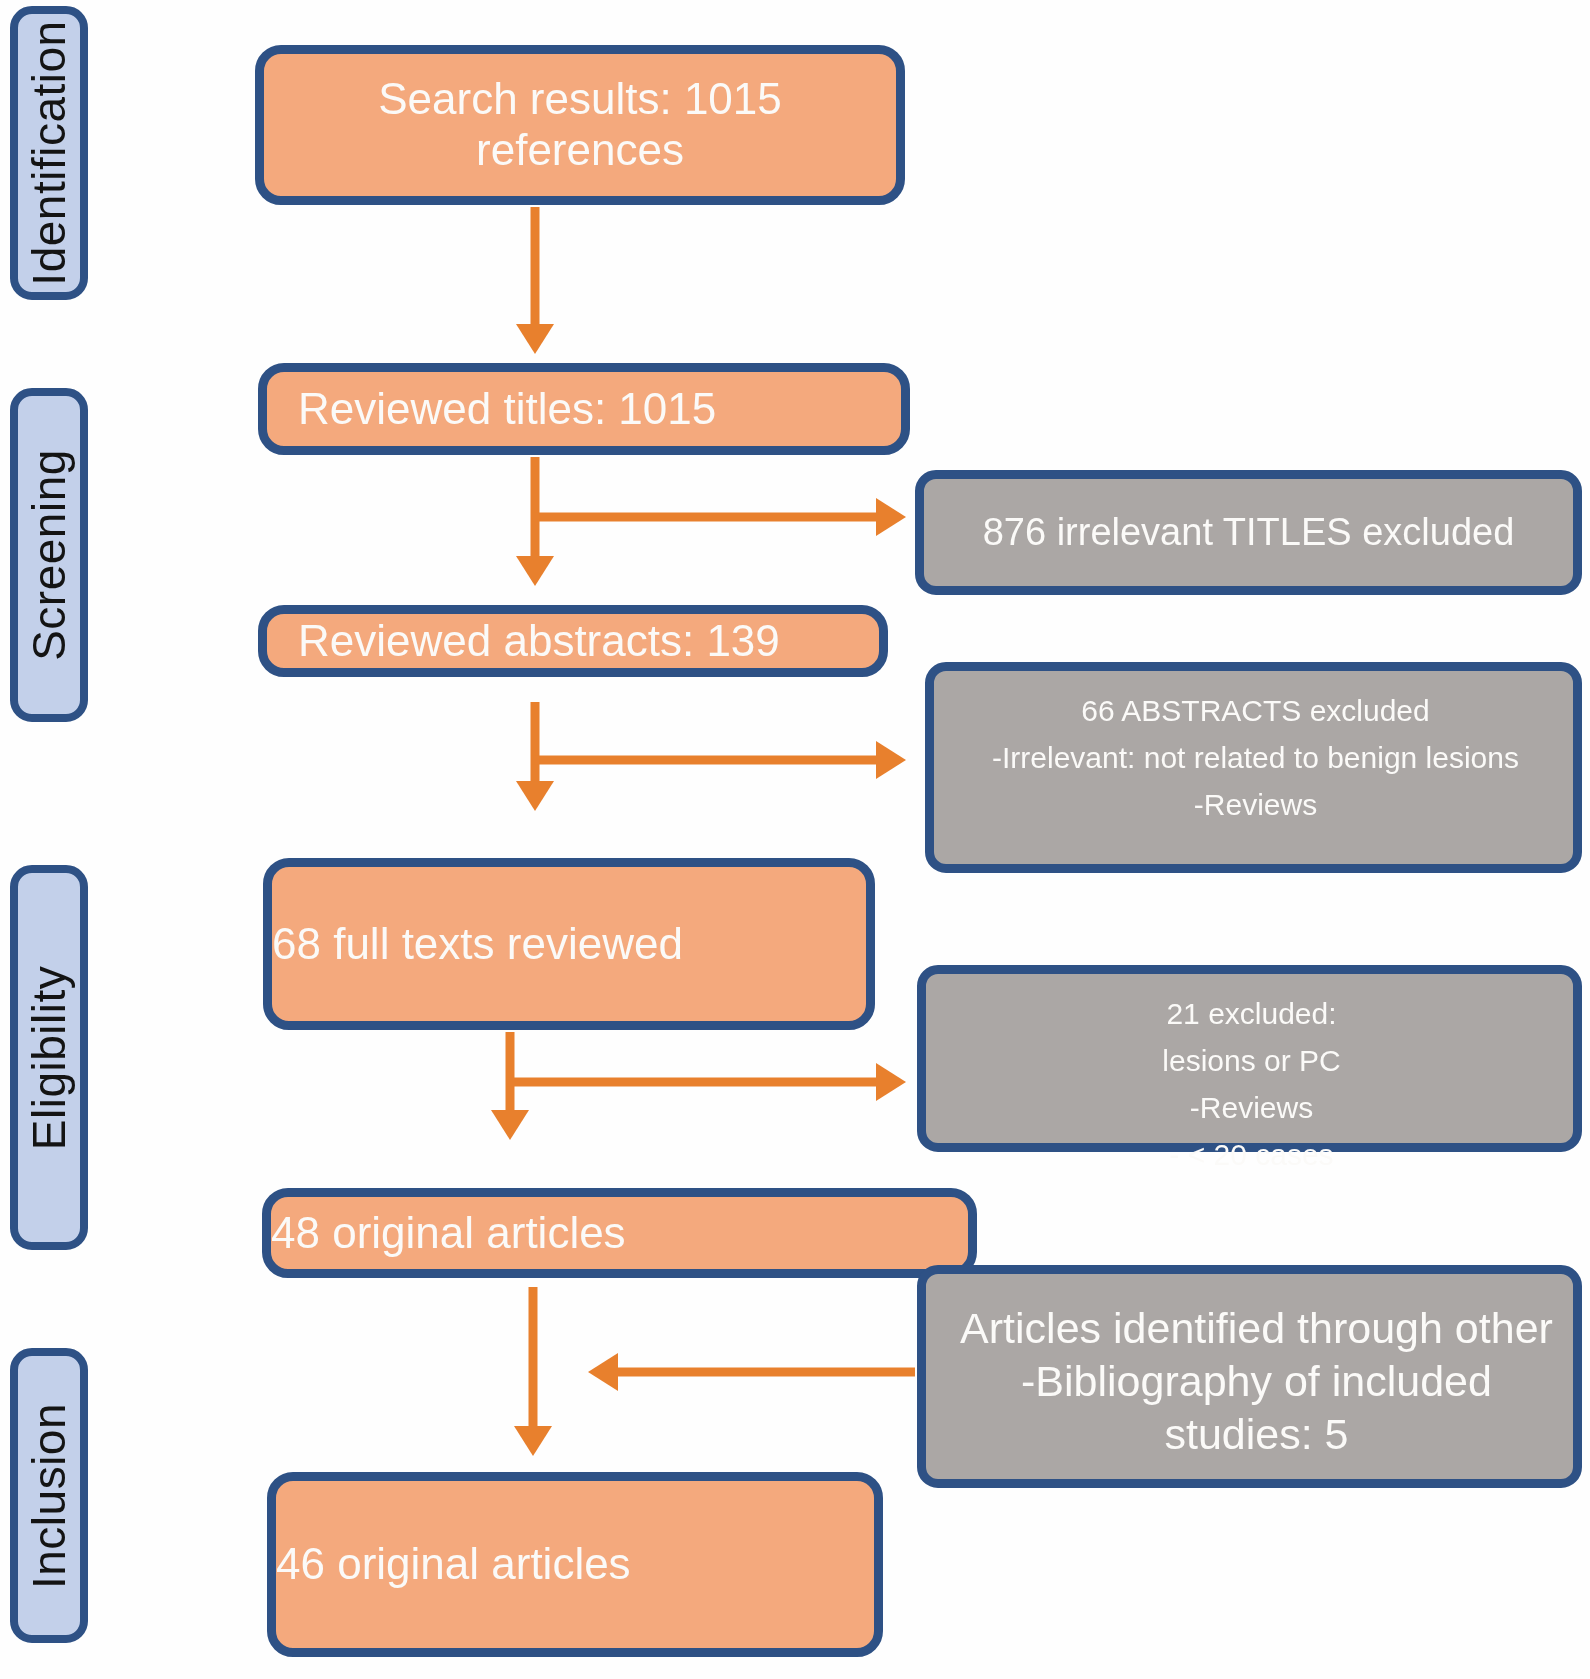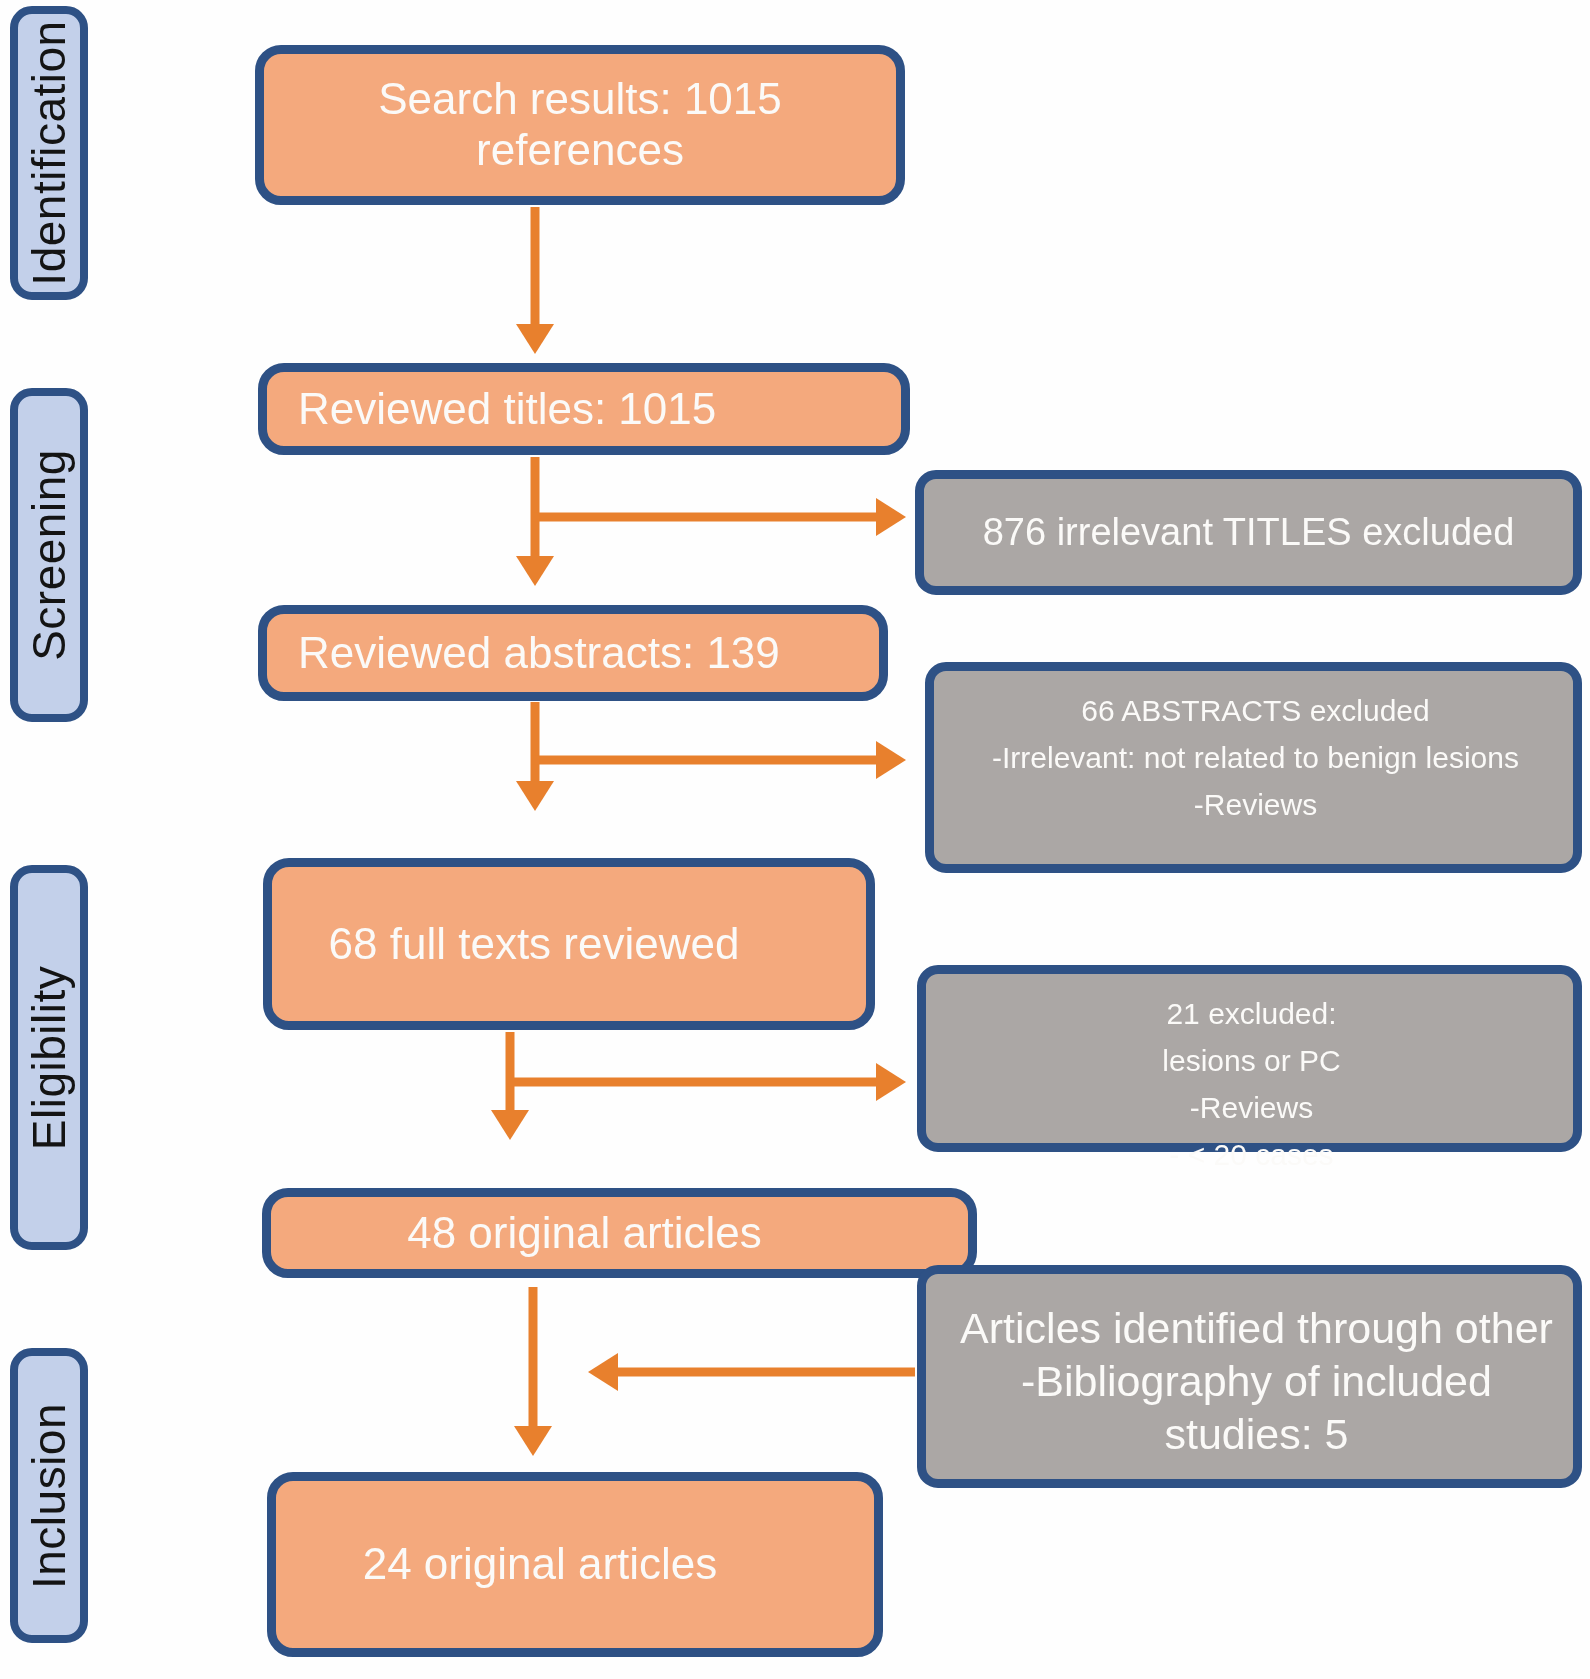--- a/index.html
+++ b/index.html
@@ -18,21 +18,21 @@
   }
   .stage-text{
     transform:rotate(-90deg);white-space:nowrap;color:var(--text-black,#141414);
     font-size:46px;letter-spacing:0.5px;
   }
 
   .flow-box{
     position:absolute;box-sizing:border-box;z-index:2;
     background:var(--orange-fill,#F4A97D);border:9px solid var(--border-blue,#2E5185);
     border-radius:26px;color:var(--text-white,#FBFAF8);font-size:44px;
-    display:flex;align-items:center;justify-content:center;text-align:center;
+    display:flex;align-items:center;text-align:center;
     line-height:1.15;
   }
   .flow-box.left-text{justify-content:flex-start;text-align:left;padding-left:31px;}
   .flow-box.shift-left{padding-right:70px;}
 
   .gray-box{
     position:absolute;box-sizing:border-box;z-index:2;
     background:var(--gray-fill,#ABA7A5);border:9px solid var(--border-blue,#2E5185);
     border-radius:21px;color:var(--text-white,#F6F5F2);text-align:center;
   }
@@ -85,31 +85,31 @@
   <div class="stage" style="top:1348px;height:295px;">
     <span class="stage-text">Inclusion</span>
   </div>
 
   <div class="flow-box" style="left:255px;top:45px;width:650px;height:160px;padding:0 40px;">
     <span>Search results: 1015 references</span>
   </div>
   <div class="flow-box left-text" style="left:258px;top:363px;width:652px;height:92px;">
     <span>Reviewed titles: 1015</span>
   </div>
-  <div class="flow-box left-text" style="left:258px;top:605px;width:630px;height:96px;">
+  <div class="flow-box left-text" style="left:258px;top:605px;width:630px;height:72px;">
     <span>Reviewed abstracts: 139</span>
   </div>
   <div class="flow-box shift-left" style="left:263px;top:858px;width:612px;height:172px;">
     <span>68 full texts reviewed</span>
   </div>
   <div class="flow-box shift-left" style="left:262px;top:1188px;width:715px;height:90px;">
     <span>48 original articles</span>
   </div>
   <div class="flow-box shift-left" style="left:267px;top:1472px;width:616px;height:185px;">
-    <span>24 original articles</span>
+    <span>46 original articles</span>
   </div>
 
   <div class="gray-box center-single" style="left:915px;top:470px;width:667px;height:125px;">
     <span>876 irrelevant TITLES excluded</span>
   </div>
 
   <div class="gray-box" style="left:925px;top:662px;width:657px;height:211px;">
     <div class="glines">
       <div class="gline">66 ABSTRACTS excluded</div>
       <div class="gline">-Irrelevant: not related to benign lesions</div>

